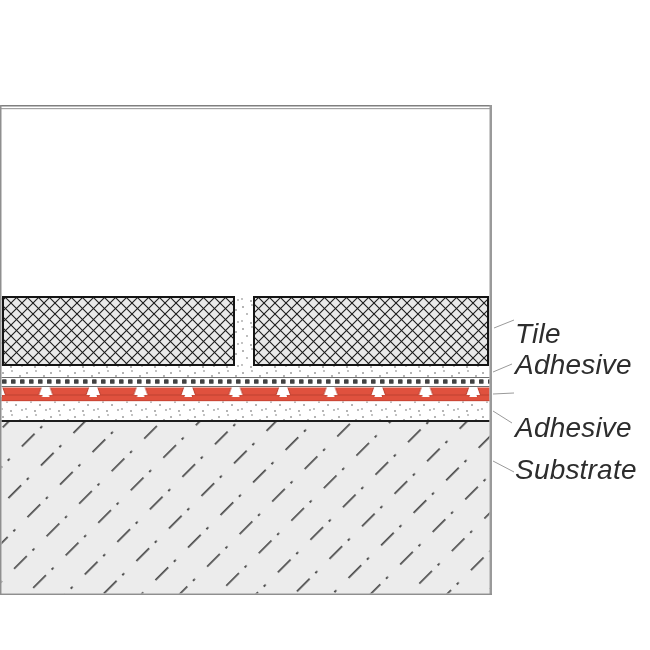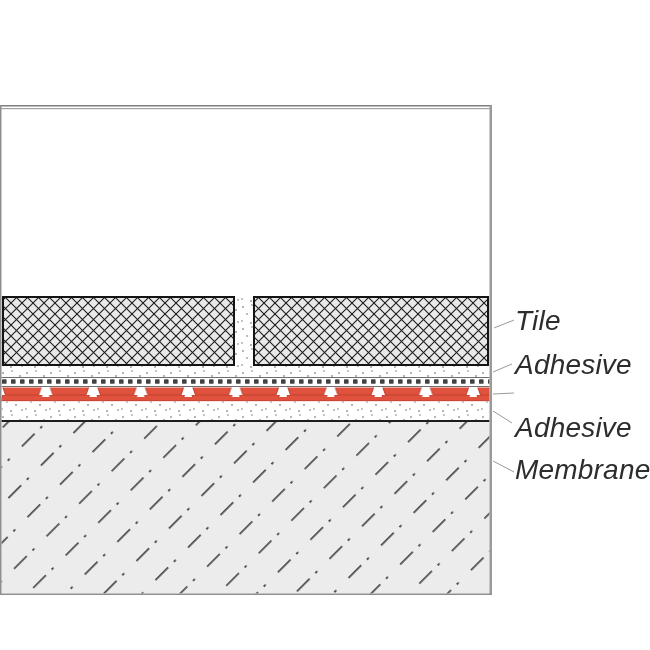--- a/index.html
+++ b/index.html
@@ -15,21 +15,21 @@
   .layer-label{
     position:absolute;
     left:515px;
     font-style:italic;
     font-size:28px;
     line-height:34px;
     color:#2d2d2d;
     white-space:nowrap;
     letter-spacing:0.2px;
   }
-  .label-tile{top:304px;}
+  .label-tile{top:317px;}
   .label-adhesive-top{top:348px;}
   .label-membrane{top:379px;}
   .label-adhesive-bottom{top:411px;}
   .label-substrate{top:453px;}
 </style>
 </head>
 <body>
 
 <div class="canvas">
 
@@ -109,15 +109,15 @@
     <line x1="494" y1="328" x2="514" y2="320" stroke="#9a9a9a" stroke-width="1"></line>
     <line x1="493" y1="372" x2="512" y2="364" stroke="#9a9a9a" stroke-width="1"></line>
     <line x1="493" y1="394" x2="514" y2="393" stroke="#9a9a9a" stroke-width="1"></line>
     <line x1="493" y1="411" x2="512" y2="423" stroke="#9a9a9a" stroke-width="1"></line>
     <line x1="493" y1="461" x2="514" y2="472" stroke="#9a9a9a" stroke-width="1"></line>
   </svg>
 
   <div class="layer-label label-tile">Tile</div>
   <div class="layer-label label-adhesive-top">Adhesive</div>
   <div class="layer-label label-adhesive-bottom">Adhesive</div>
-  <div class="layer-label label-substrate">Membrane</div>
+  <div class="layer-label label-substrate">Substrate</div>
 
 </div>
 
 </body></html>

